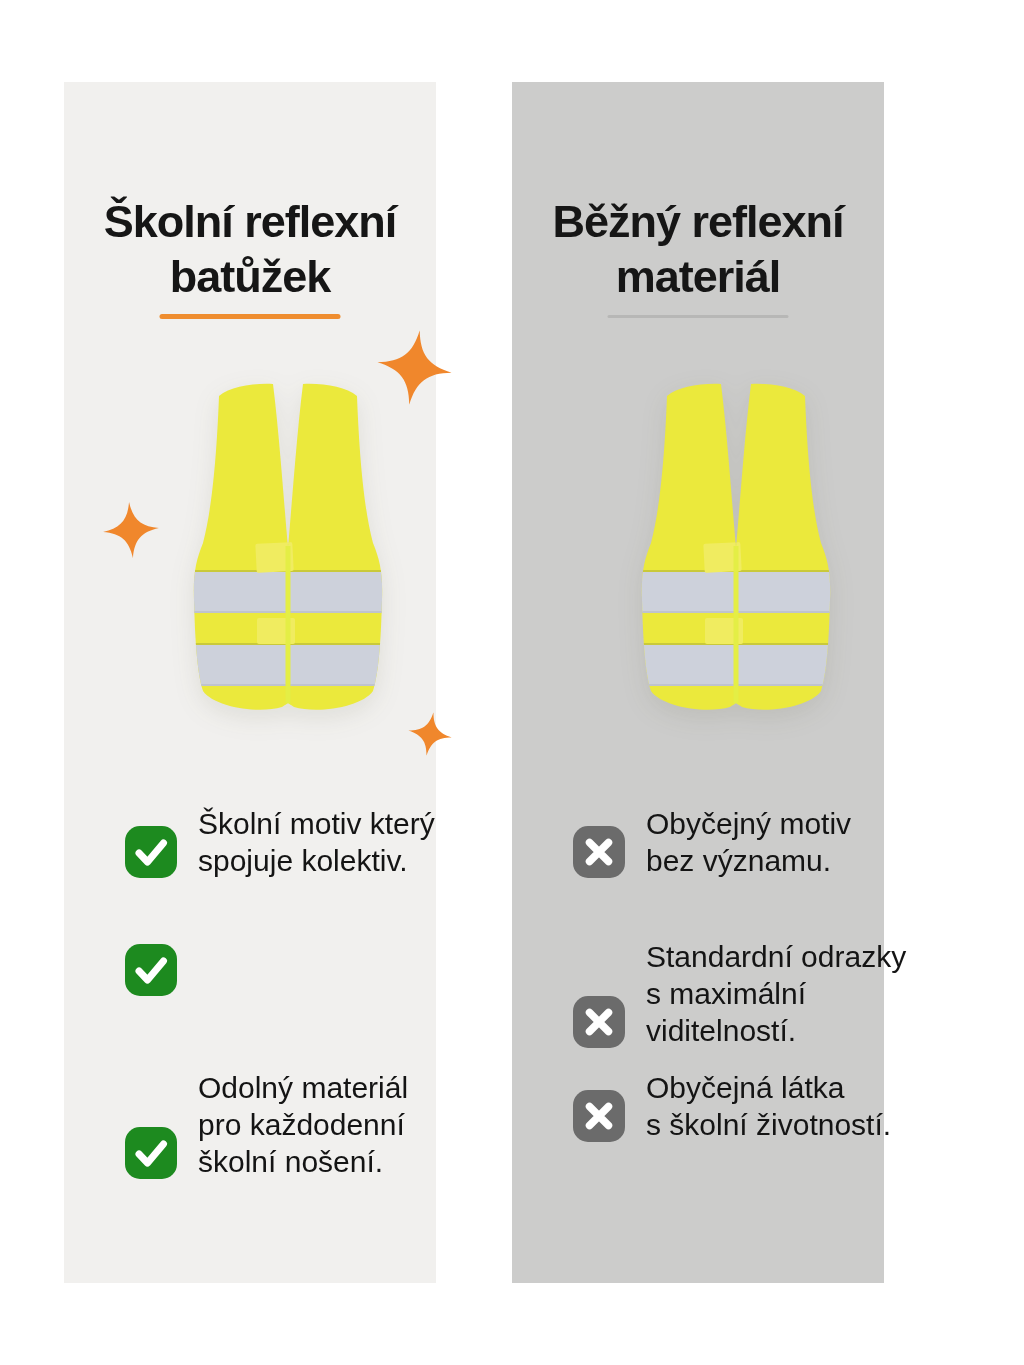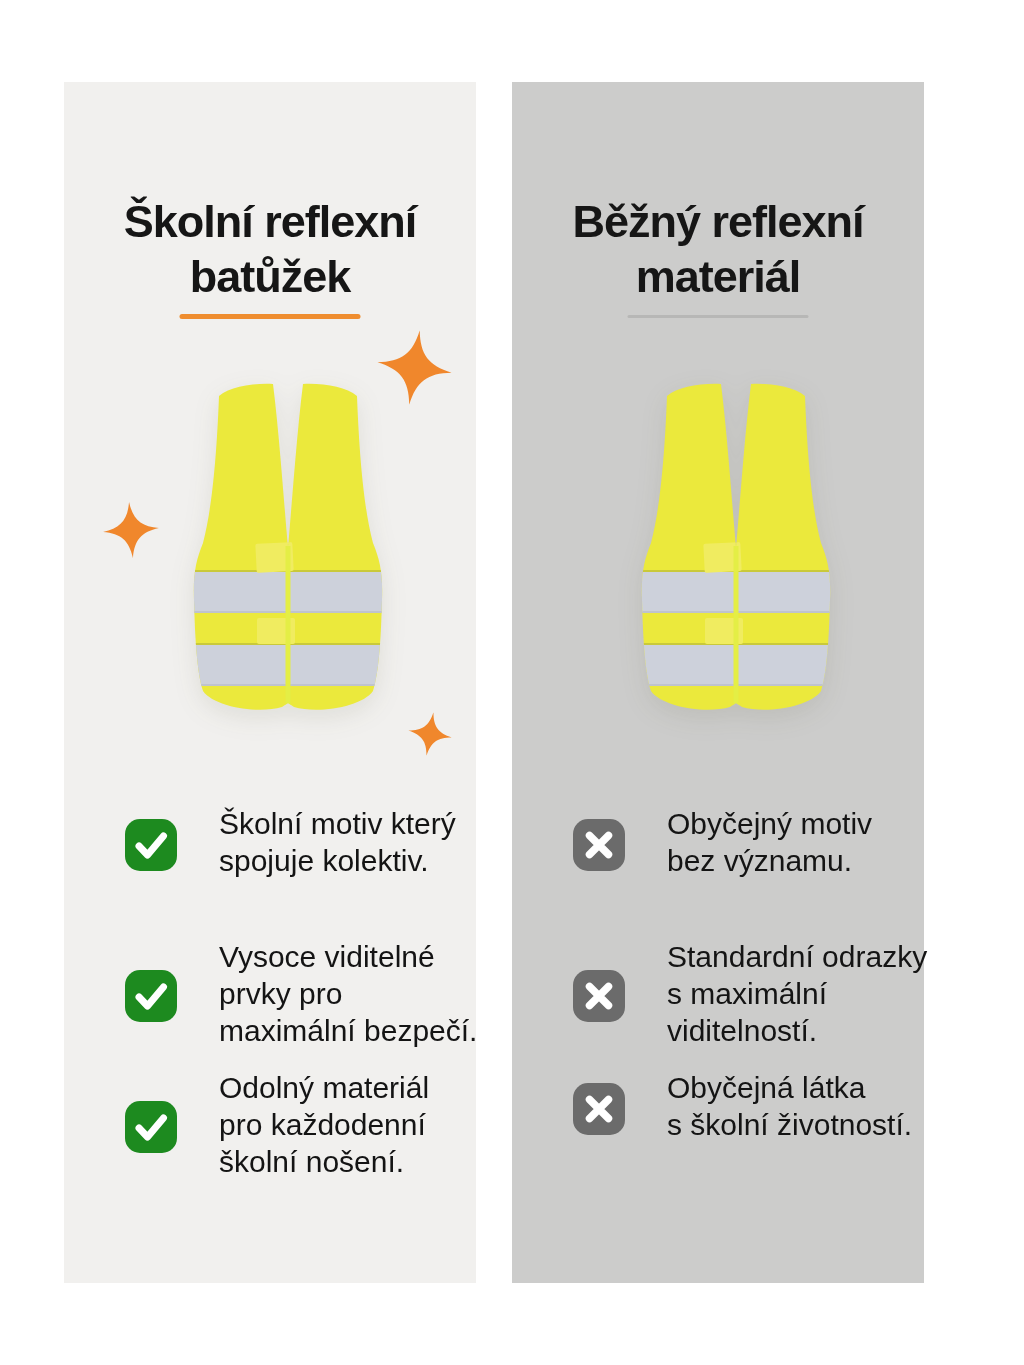--- a/index.html
+++ b/index.html
@@ -20,21 +20,21 @@
     font-family:"Liberation Sans", sans-serif;
     position:relative;
     overflow:hidden;
   }
   .card{
     position:absolute;
     left:64px; top:82px;
     width:896px; height:1201px;
   }
   .panel{
-    position:absolute; top:0; height:1201px; width:412px;text-decoration:underline;
+    position:absolute; top:0; height:1201px; width:372px;text-decoration:underline;
   }
   .panel.left{ left:0; background:var(--left-bg); }
   .panel.right{ left:448px; background:var(--right-bg); }
 
   .panel-title{
     position:absolute;
     top:112px; left:0; width:100%;
     text-align:center;
     font-size:45px;
     line-height:55px;
@@ -66,22 +66,22 @@
 
   .sparkle{ position:absolute; fill:#f0872c; }
   .sparkle.big{ left:313px; top:248px; width:75px; height:75px; transform:rotate(8deg); }
   .sparkle.mid{ left:39px;  top:420px; width:56px; height:56px; transform:rotate(-4deg); }
   .sparkle.small{ left:344px; top:630px; width:44px; height:44px; transform:rotate(9deg); }
 
   .item{
     position:absolute;
     left:60px;
     display:flex;
-    align-items:center;
-    gap:41px;
+    align-items:flex-end;
+    gap:20px;
     width:370px;
   }
   .item.row1{ top:726px; }
   .item.row2{ top:859px; }
   .item.row3{ top:990px; }
 
   .badge{
     width:54px; height:54px; flex:0 0 54px;
     margin-top:2px;
   }
@@ -152,23 +152,20 @@
       </svg>
       <div class="item-text">Školní motiv který
 spojuje kolektiv.</div>
     </div>
 
     <div class="item row2">
       <svg class="badge check" viewBox="0 0 54 54">
         <rect class="badge-bg" x="1" y="1" width="52" height="52" rx="15"></rect>
         <path d="M15 28 L23.5 37 L39.5 18" fill="none" stroke="#ffffff" stroke-width="7" stroke-linecap="round" stroke-linejoin="round"></path>
       </svg>
-      <div class="item-text">Vysoce viditelné
-prvky pro
-maximální bezpečí.</div>
     </div>
 
     <div class="item row3">
       <svg class="badge check" viewBox="0 0 54 54">
         <rect class="badge-bg" x="1" y="1" width="52" height="52" rx="15"></rect>
         <path d="M15 28 L23.5 37 L39.5 18" fill="none" stroke="#ffffff" stroke-width="7" stroke-linecap="round" stroke-linejoin="round"></path>
       </svg>
       <div class="item-text">Odolný materiál
 pro každodenní
 školní nošení.</div>

